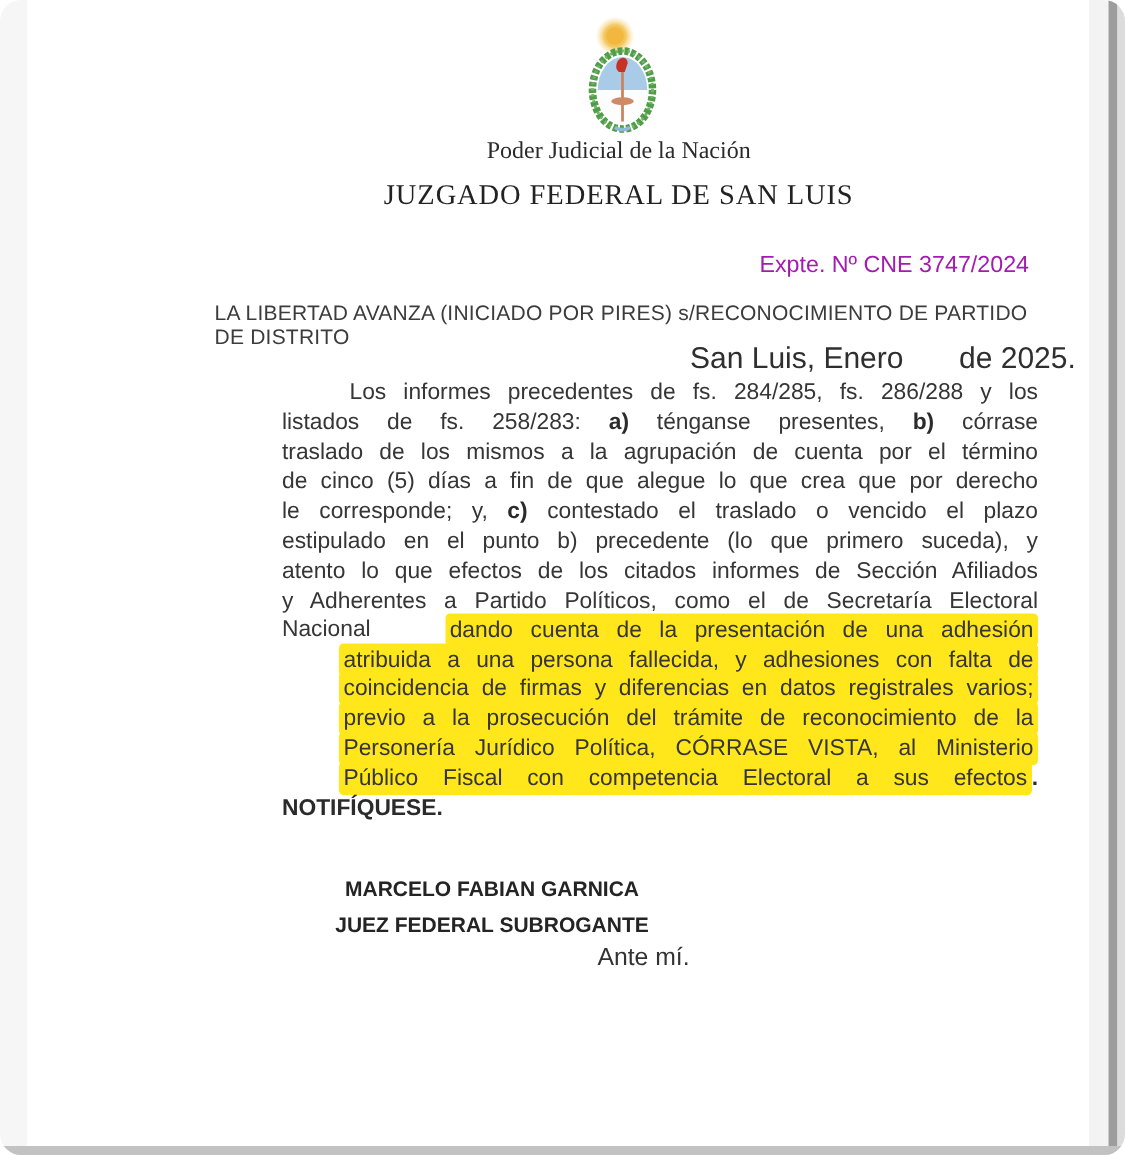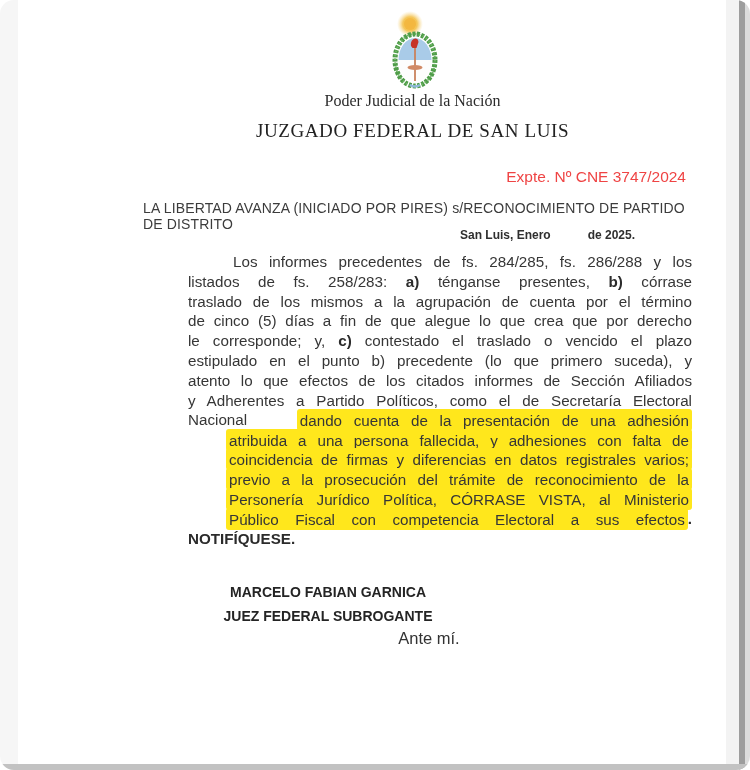--- a/index.html
+++ b/index.html
@@ -19,29 +19,29 @@
   .org-title{
     position:absolute;left:75px;top:92px;width:675px;text-align:center;
     font-family:"Liberation Serif", serif;font-size:16px;color:#2b2b2b;
   }
   .court-title{
     position:absolute;left:75px;top:120px;width:675px;text-align:center;
     font-family:"Liberation Serif", serif;font-size:19px;letter-spacing:.6px;color:#222;
   }
   .expte{
     position:absolute;left:400px;top:168px;width:286px;text-align:right;
-    font-size:15.5px;color:#ef4444;
+    font-size:15.5px;color:#a21caf;
   }
   .caption{
     position:absolute;left:143px;top:200px;width:560px;
     font-size:14px;letter-spacing:.15px;color:#3c3c3c;
   }
   .date-line{
     position:absolute;left:460px;top:228px;display:flex;align-items:baseline;
-    font-size:12px;color:#2f2f2f;font-weight:bold;
+    font-size:20px;color:#2f2f2f;
   }
   .date-line .gap{display:inline-block;width:37px;}
 
   
   .doc-body{
     position:absolute;left:188px;top:252px;width:504px;
     font-size:15.2px;line-height:19.8px;color:#363636;
   }
   .bl{text-align:justify;text-align-last:justify;height:19.8px;}
   .bl.indent{text-indent:45px;}

